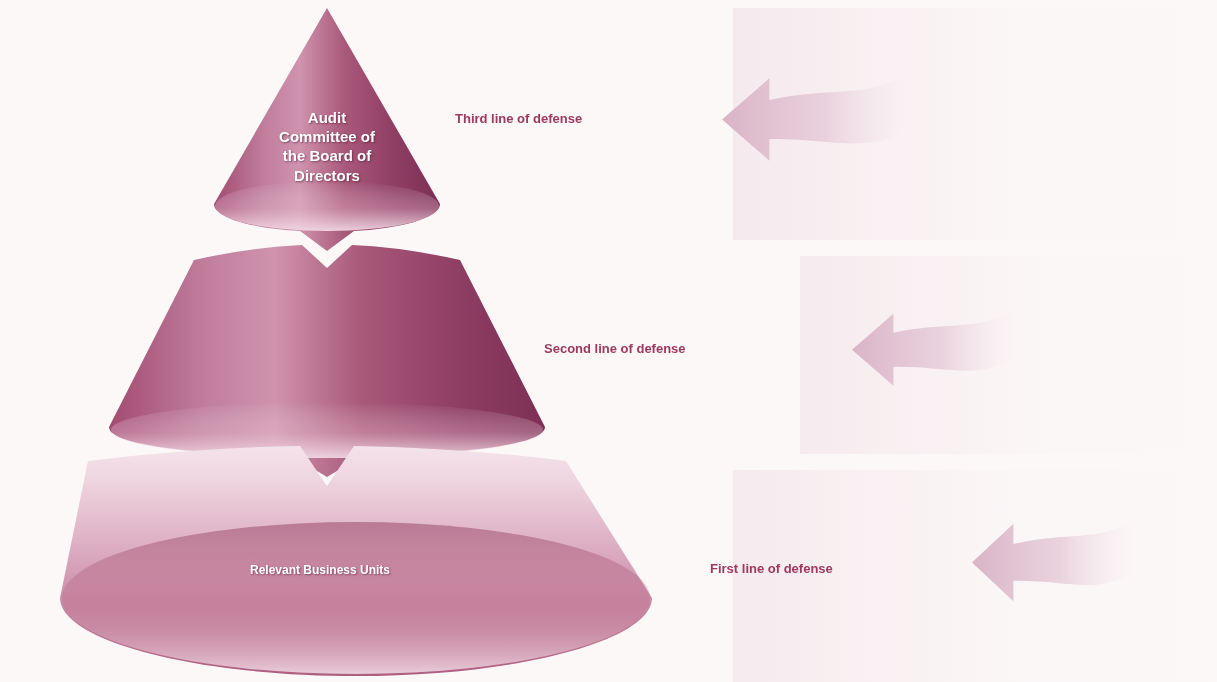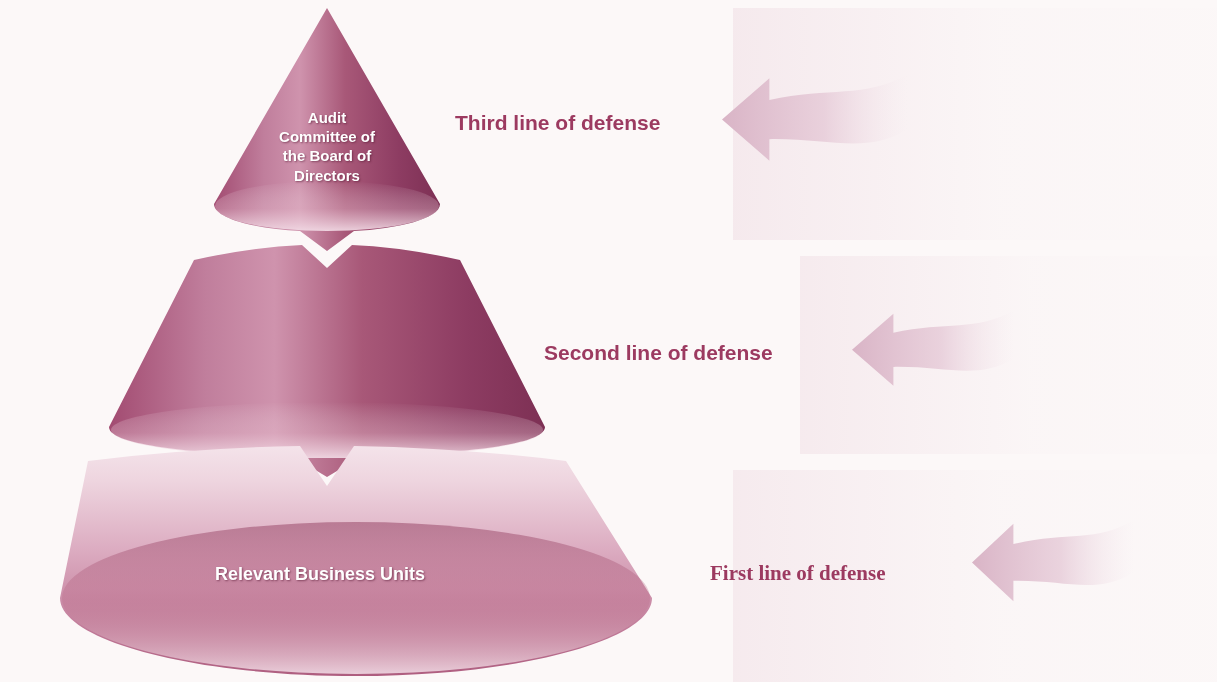--- a/index.html
+++ b/index.html
@@ -40,31 +40,31 @@
   .tier-text {
     position: absolute;
     color: #ffffff;
     font-weight: 700;
     text-align: center;
     line-height: 1.28;
     text-shadow: 1px 1px 2px rgba(80,18,45,0.55);
   }
   .tier-text.t1 { left: 275px; top: 108px; width: 104px; font-size: 15px; }
   .tier-text.t2 { left: 216px; top: 343px; width: 240px; font-size: 17px; }
-  .tier-text.t3 { left: 170px; top: 563px; width: 300px; font-size: 18px; }
+  .tier-text.t3 { left: 170px; top: 563px; width: 300px; font-size: 12px; }
   .defense-label {
     position: absolute;
     color: #9c3a60;
     font-weight: 700;
-    font-size: 21px;
+    font-size: 13px;
     white-space: nowrap;
   }
   .defense-label.l3 { left: 455px; top: 111px; }
   .defense-label.l2 { left: 544px; top: 341px; }
-  .defense-label.l1 { left: 710px; top: 561px; font-family: Liberation Serif, serif; }
+  .defense-label.l1 { left: 710px; top: 561px; }
 </style>
 </head>
 <body>
 
 <div class="stage">
 
   <div class="texture t-top"></div>
   <div class="texture t-mid"></div>
   <div class="texture t-bot"></div>
 

